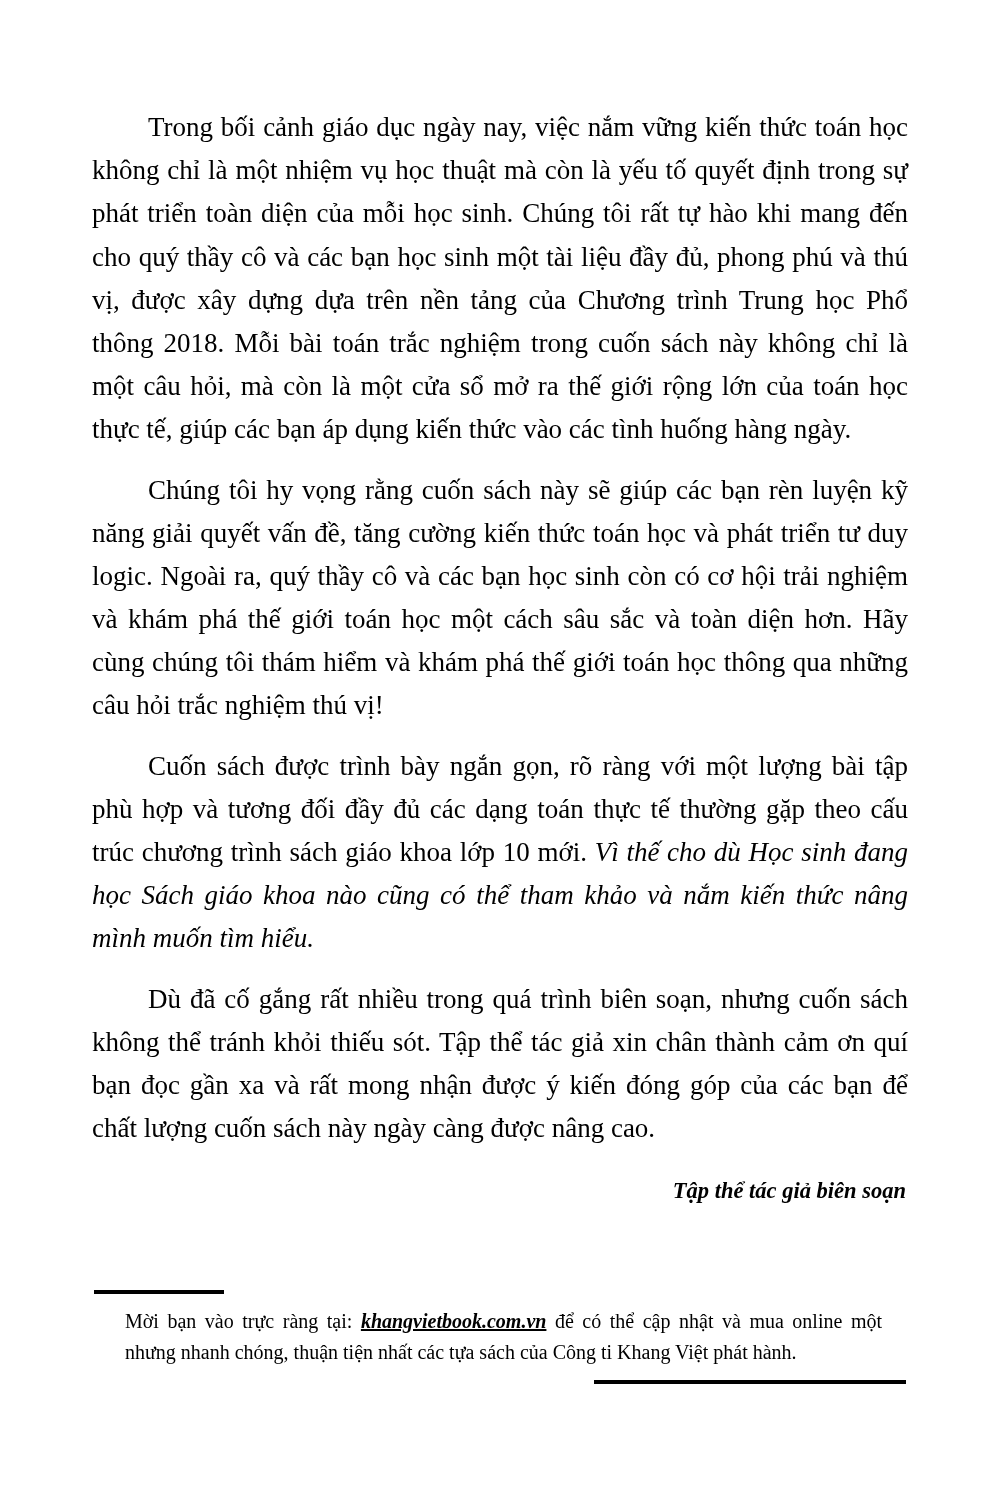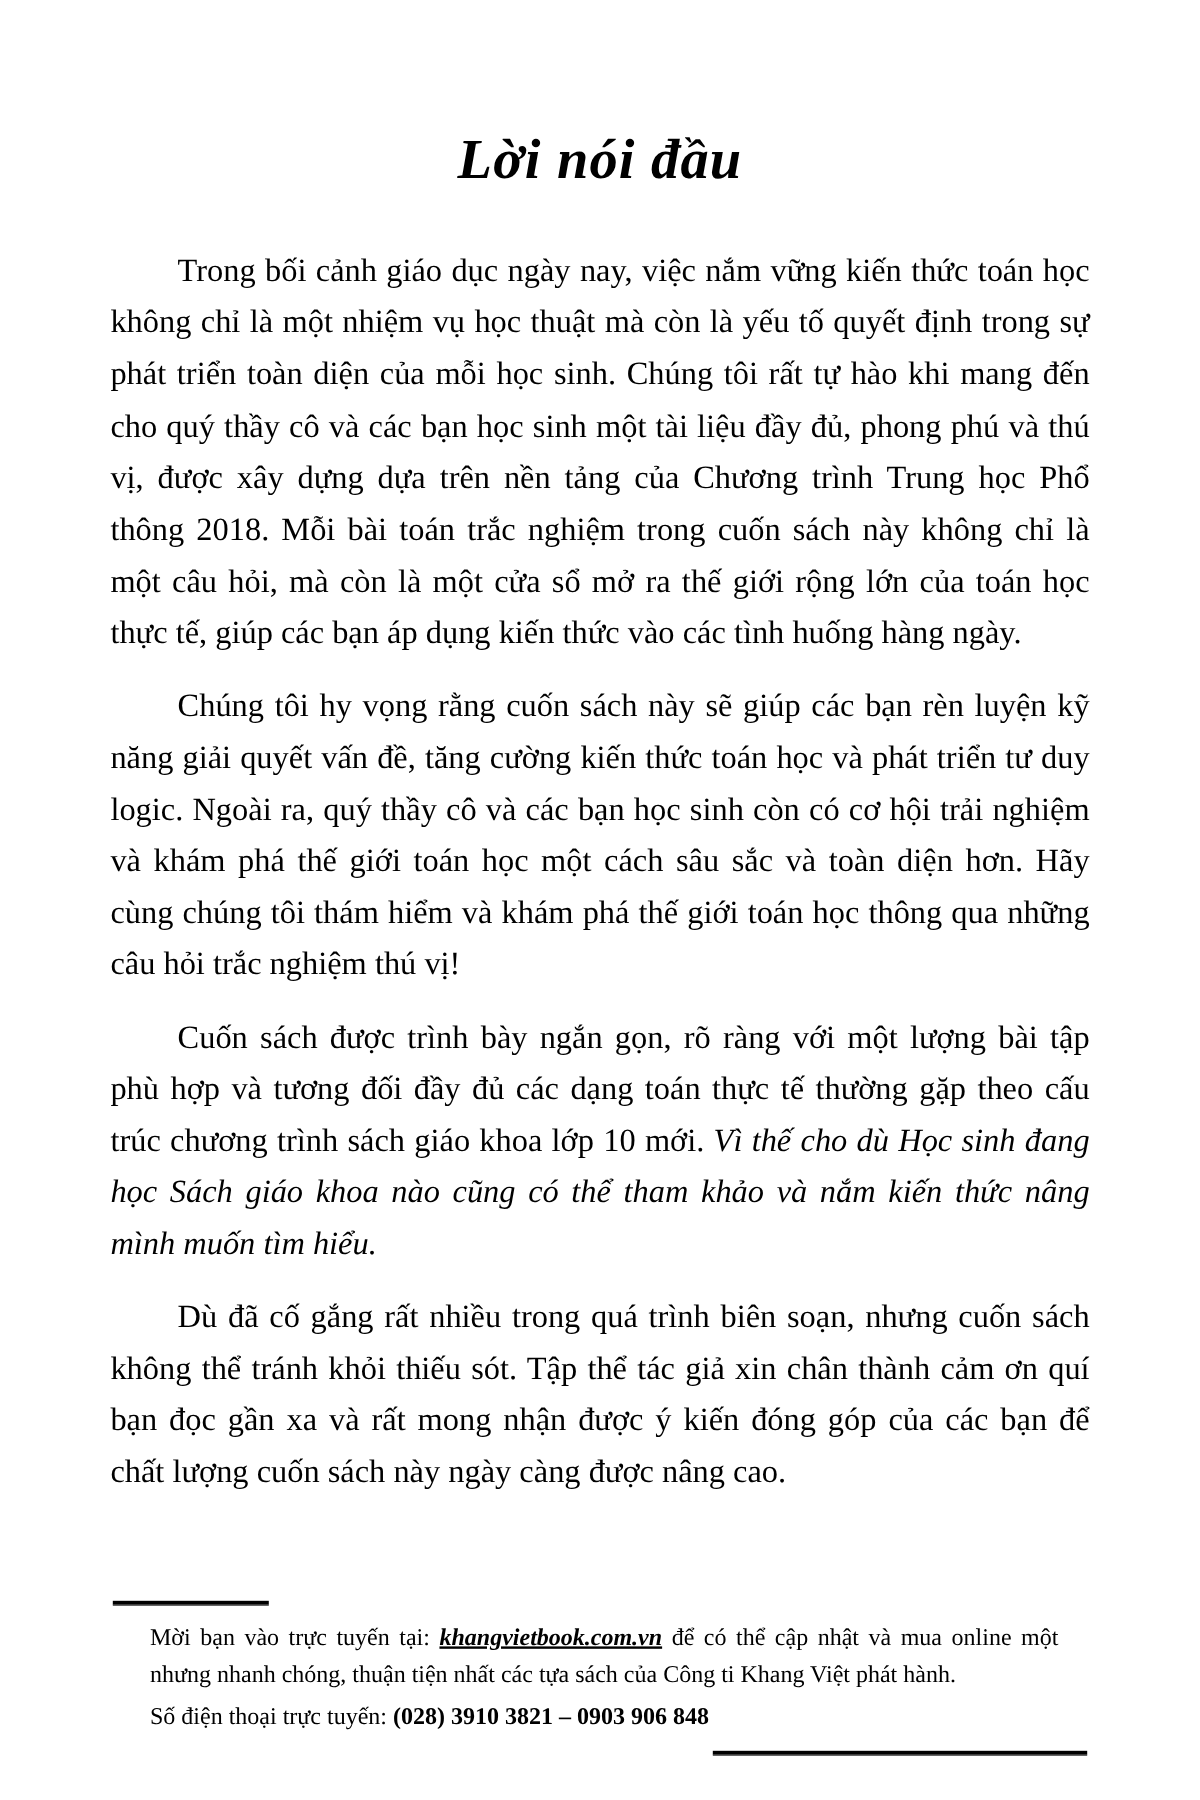--- a/index.html
+++ b/index.html
@@ -73,40 +73,39 @@
     line-height: 1.55;
   }
   .bold-italic { font-weight: bold; font-style: italic; text-decoration: underline; }
   .bold { font-weight: bold; }
 </style>
 </head>
 <body>
 
 <div class="page">
 
-  <h1 class="title">Lời nói đầu</h1>
 
   <div class="body-text">
 
     <p>Trong bối cảnh giáo dục ngày nay, việc nắm vững kiến thức toán học không chỉ là một nhiệm vụ học thuật mà còn là yếu tố quyết định trong sự phát triển toàn diện của mỗi học sinh. Chúng tôi rất tự hào khi mang đến cho quý thầy cô và các bạn học sinh một tài liệu đầy đủ, phong phú và thú vị, được xây dựng dựa trên nền tảng của Chương trình Trung học Phổ thông 2018. Mỗi bài toán trắc nghiệm trong cuốn sách này không chỉ là một câu hỏi, mà còn là một cửa sổ mở ra thế giới rộng lớn của toán học thực tế, giúp các bạn áp dụng kiến thức vào các tình huống hàng ngày.</p>
 
     <p>Chúng tôi hy vọng rằng cuốn sách này sẽ giúp các bạn rèn luyện kỹ năng giải quyết vấn đề, tăng cường kiến thức toán học và phát triển tư duy logic. Ngoài ra, quý thầy cô và các bạn học sinh còn có cơ hội trải nghiệm và khám phá thế giới toán học một cách sâu sắc và toàn diện hơn. Hãy cùng chúng tôi thám hiểm và khám phá thế giới toán học thông qua những câu hỏi trắc nghiệm thú vị!</p>
 
     <p><span>Cuốn sách được trình bày ngắn gọn, rõ ràng với một lượng bài tập phù hợp và tương đối đầy đủ các dạng toán thực tế thường gặp theo cấu trúc chương trình sách giáo khoa lớp 10 mới. </span><span class="italic-part">Vì thế cho dù Học sinh đang học Sách giáo khoa nào cũng có thể tham khảo và nắm kiến thức nâng mình muốn tìm hiểu.</span></p>
 
     <p>Dù đã cố gắng rất nhiều trong quá trình biên soạn, nhưng cuốn sách không thể tránh khỏi thiếu sót. Tập thể tác giả xin chân thành cảm ơn quí bạn đọc gần xa và rất mong nhận được ý kiến đóng góp của các bạn để chất lượng cuốn sách này ngày càng được nâng cao.</p>
 
   </div>
 
+  <div class="signature">Tập thể tác giả biên soạn</div>
 
   <div class="footer">
 
     <div class="double-rule rule-top"></div>
 
-    <div class="footer-text"><span>Mời bạn vào trực tuyến tại: </span><span class="bold-italic">khangvietbook.com.vn</span><span> để có thể cập nhật và mua online một nhưng nhanh chóng, thuận tiện nhất các tựa sách của Công ti Khang Việt phát hành.</span></div>
+    <div class="footer-text"><span>Mời bạn vào trực ràng tại: </span><span class="bold-italic">khangvietbook.com.vn</span><span> để có thể cập nhật và mua online một nhưng nhanh chóng, thuận tiện nhất các tựa sách của Công ti Khang Việt phát hành.</span></div>
 
-    <div class="footer-line2"><span>Số điện thoại trực tuyến: </span><span class="bold">(028) 3910 3821 – 0903 906 848</span></div>
 
     <div class="double-rule rule-bottom"></div>
 
   </div>
 
 </div>
 
 </body></html>

